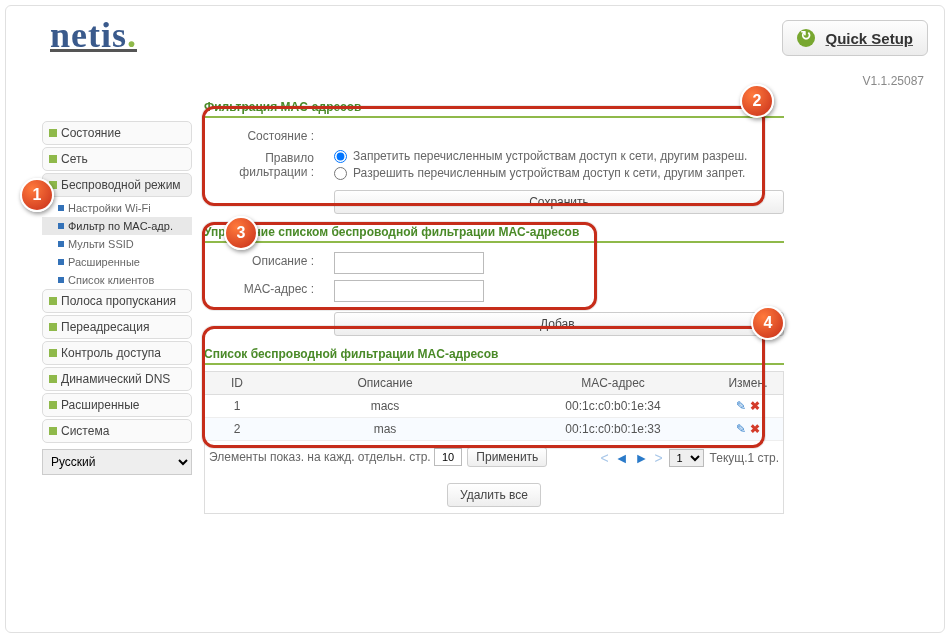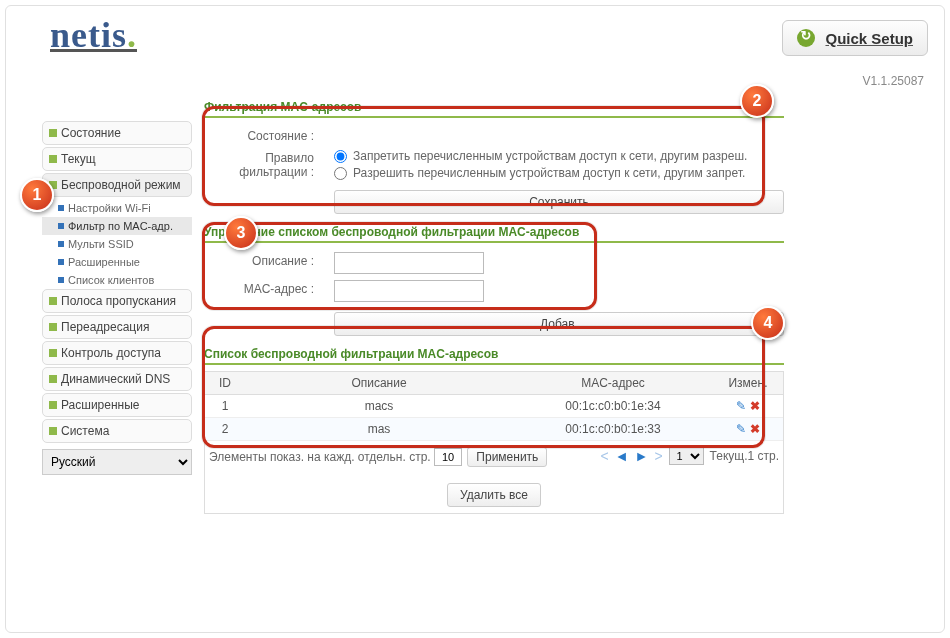--- a/index.html
+++ b/index.html
@@ -25,26 +25,26 @@
 .form-row { display:flex; align-items:flex-start; padding:3px 0; }
 .form-label { width:130px; text-align:right; padding-right:20px; color:#666; padding-top:2px;}
 .form-field { flex:1; display:flex; flex-direction:column; gap:3px; }
 .radio-line { display:flex; align-items:center; gap:6px; color:#666; }
 .radio-line input { margin:0; }
 .txt-input { border:1px solid #bbb; padding:3px 5px; width:150px; font-size:12px; }
 .btn { background:linear-gradient(#fff,#eee); border:1px solid #ccc; border-radius:3px; padding:4px 12px; font-size:12px; color:#444; cursor:pointer; display:inline-block; margin-top:4px;}
 .table-wrap { border:1px solid #ddd; }
 .table-head { display:flex; background:#f5f5f5; border-bottom:1px solid #ddd; }
 .table-head > div, .table-row > div { padding:4px 6px; text-align:center; color:#555; }
-.col-id{width:40px;} .col-desc{flex:1;} .col-mac{width:200px;} .col-act{width:70px;}
+.col-id{width:40px;margin-left:12px;} .col-desc{flex:1;} .col-mac{width:200px;} .col-act{width:70px;}
 .table-row { display:flex; border-bottom:1px solid #eee;}
 .table-row:nth-child(odd){ background:#f8fbff;}
 .action-edit { color:#2a7ac9; cursor:pointer; margin-right:4px;}
 .action-del { color:#d43b2a; cursor:pointer; font-weight:bold;}
-.pager-row { display:flex; align-items:flex-start; justify-content:space-between; padding:6px 4px; color:#666; flex-wrap:wrap; gap:4px;}
+.pager-row { display:flex; align-items:flex-end; justify-content:space-between; padding:6px 4px; color:#666; flex-wrap:wrap; gap:4px;}
 .pager-row .txt-small { width:28px; border:1px solid #bbb; padding:2px; font-size:11px; text-align:center;}
 .pager-nav { display:flex; align-items:center; gap:6px;}
 .pager-nav .arr { color:#2a7ac9; cursor:pointer; font-size:14px;}
 .pager-nav .arr.light{color:#a7c6e8;}
 .pager-sel { border:1px solid #bbb; font-size:11px; padding:1px 3px;}
 .del-row{ text-align:center; padding:6px;}
 
 .callout { position:absolute; border:3px solid #c62d1a; border-radius:12px; pointer-events:none; box-shadow:0 0 0 1px rgba(0,0,0,0.08);}
 .co-2 { left:196px; top:100px; width:563px; height:100px;}
 .co-3 { left:196px; top:216px; width:395px; height:88px;}
@@ -65,21 +65,21 @@
 </div>
 <div class="version">V1.1.25087</div>
 
 <div class="sidebar">
   <div class="sidebar-item">
         <span class="sq"></span>
         <span>Состояние</span>
       </div>
   <div class="sidebar-item">
         <span class="sq"></span>
-        <span>Текущ</span>
+        <span>Сеть</span>
       </div>
   <div class="sidebar-item active">
         <span class="sq"></span>
         <span>Беспроводной режим</span>
       </div>
   <div class="sidebar-sub">
         <span class="sq mini"></span>
         <span>Настройки Wi-Fi</span>
       </div>
   <div class="sidebar-sub selected">

